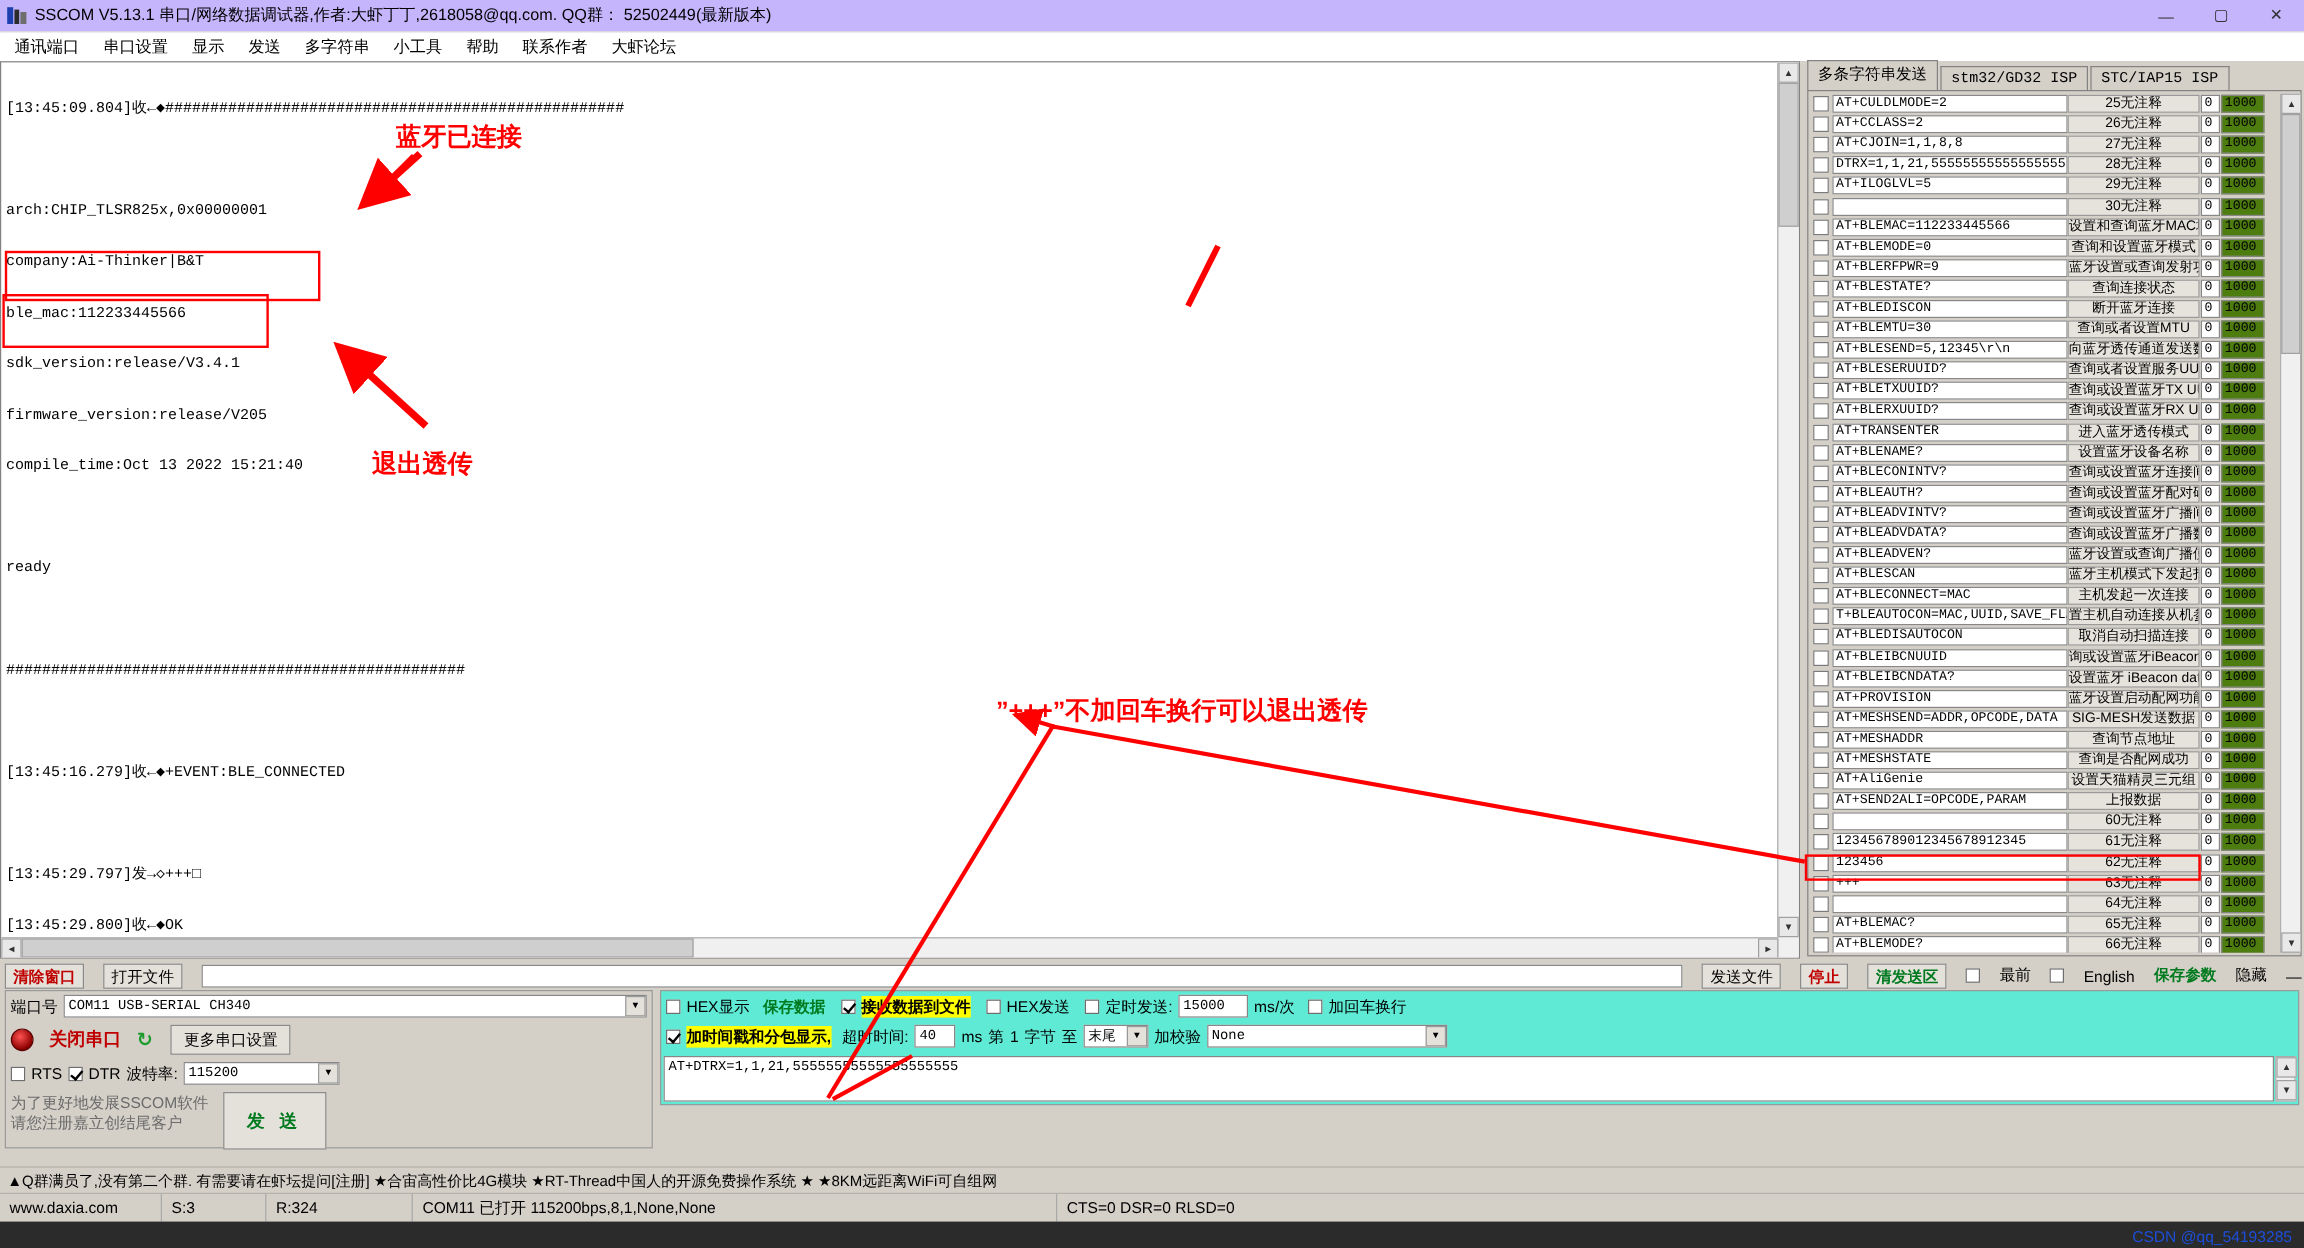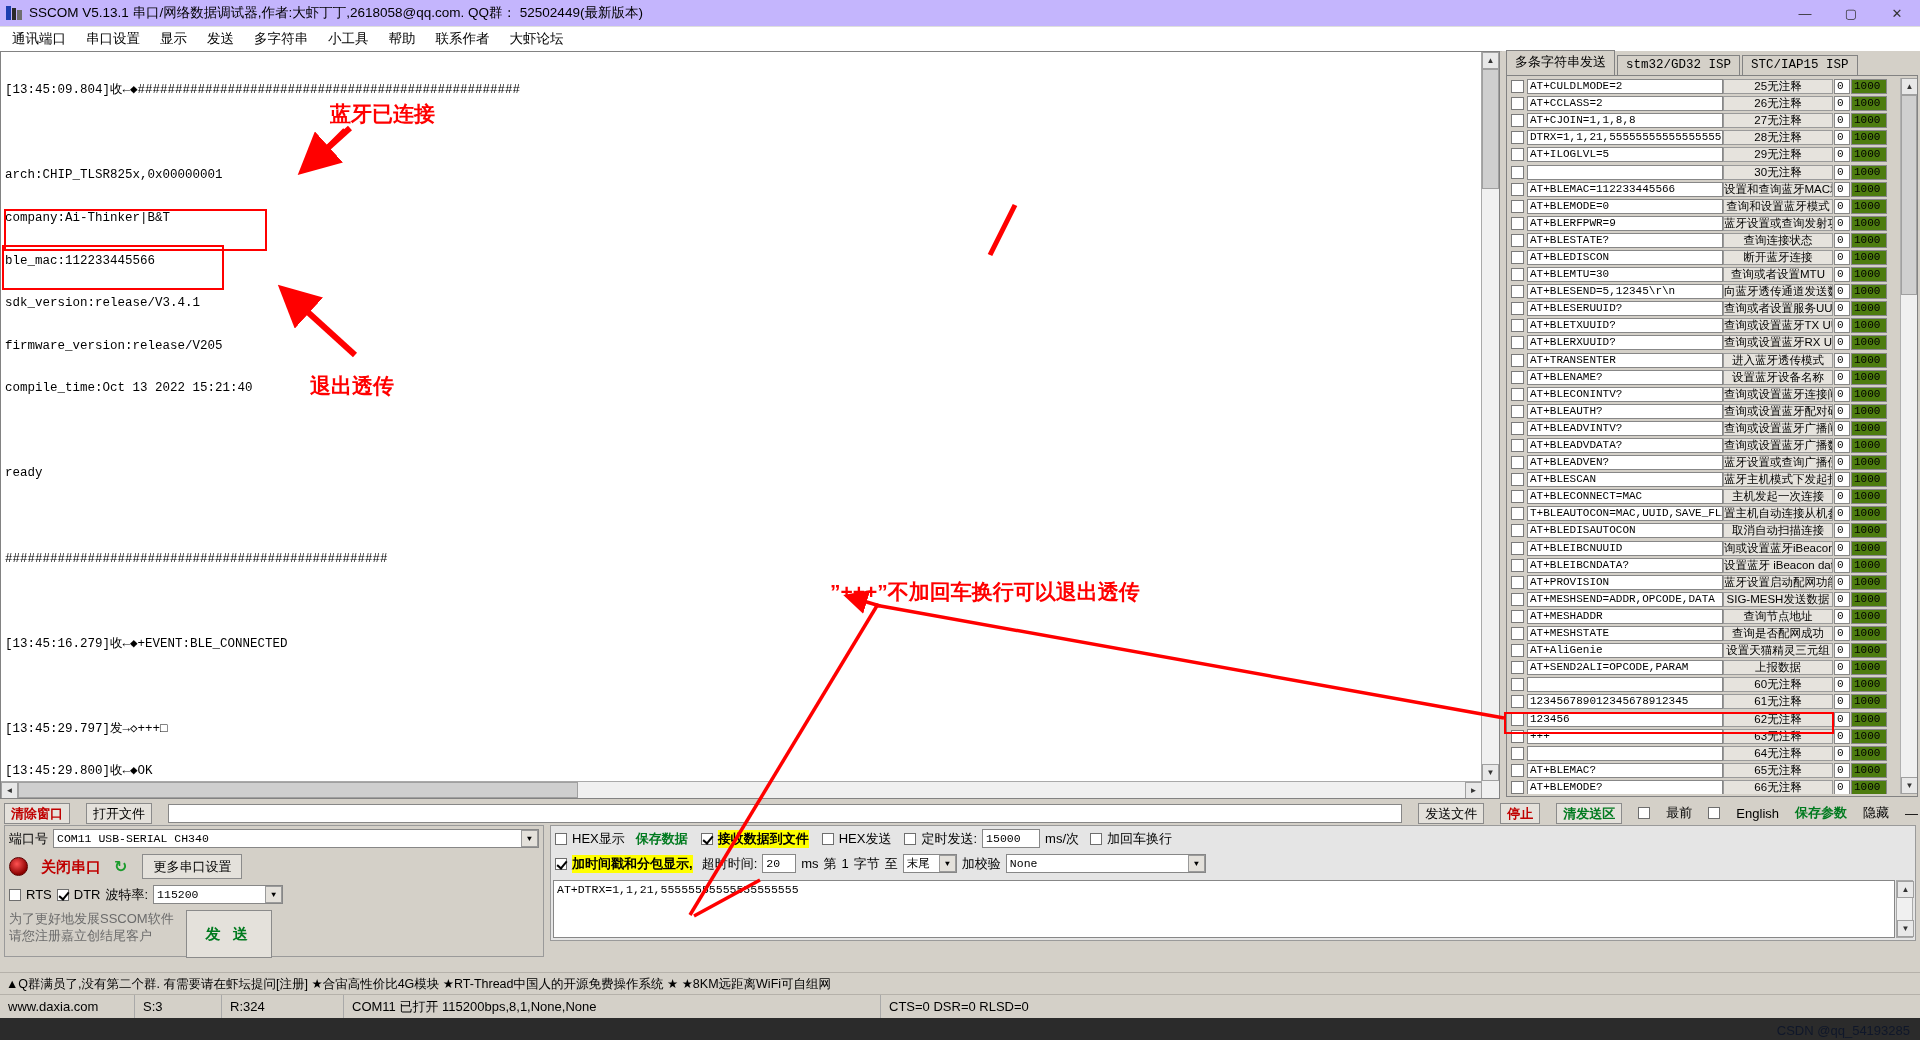--- a/index.html
+++ b/index.html
@@ -84,32 +84,32 @@
   .longinput{flex:1;height:19px;background:#fff;border:1px solid #878787;box-sizing:border-box;}
   .chk{width:12px;height:12px;border:1px solid #6e6e6e;background:#fff;box-sizing:border-box;display:inline-block;vertical-align:middle;position:relative;flex:none;}
   .chk.on::after{content:"";position:absolute;left:3px;top:0px;width:4px;height:8px;border:solid #000;border-width:0 2px 2px 0;transform:rotate(40deg);}
   .lbl{font-size:13px;white-space:nowrap;}
   .lbl-grey{color:#6b6b6b;}
   .hl{background:#ffff00;}
   .panelL{position:absolute;left:4px;top:26px;width:540px;height:132px;border:1px solid #9a9a9a;box-sizing:border-box;background:#d4d0c8;}
   .pl-row{display:flex;align-items:center;gap:5px;padding:3px 4px;}
   .selbox{height:19px;background:#fff;border:1px solid #878787;box-sizing:border-box;display:flex;align-items:center;font-family:"Liberation Mono","DejaVu Sans Mono",monospace;font-size:11.5px;padding-left:3px;}
   .caret{margin-left:auto;width:17px;height:17px;background:#e4e1db;border:1px solid #9a9a9a;box-sizing:border-box;display:flex;align-items:center;justify-content:center;font-size:8px;}
-  .panelR{position:absolute;left:550px;right:4px;top:26px;height:116px;border:1px solid #9a9a9a;box-sizing:border-box;background:#e5e5e5;}
+  .panelR{position:absolute;left:550px;right:4px;top:26px;height:96px;border:1px solid #9a9a9a;box-sizing:border-box;background:#5eead4;}
   .sendarea{position:absolute;left:2px;right:20px;top:54px;bottom:2px;background:#fff;border:1px solid #878787;box-sizing:border-box;font-family:"Liberation Mono","DejaVu Sans Mono",monospace;font-size:11.5px;padding:2px 3px;white-space:pre;overflow:hidden;}
   .send-scroll{position:absolute;right:2px;top:54px;bottom:2px;width:17px;background:#f0f0f0;border:1px solid #a9a9a9;box-sizing:border-box;}
   .bigsend{width:84px;height:46px;border:1px solid #8b8b8b;background:#e4e1db;color:#007a1f;font-size:15px;font-weight:bold;display:flex;align-items:center;justify-content:center;letter-spacing:4px;}
   .powerdot{width:19px;height:19px;border-radius:50%;background:radial-gradient(circle at 40% 35%,#ff5252,#8b0000 70%);border:1px solid #5a0000;box-sizing:border-box;flex:none;}
   .refresh{font-size:16px;color:#1c9c2d;font-weight:bold;}
   
   .adbar{position:absolute;left:0;right:0;bottom:45px;height:22px;background:#d4d0c8;border-top:1px solid #b5b1aa;display:flex;align-items:center;padding-left:6px;font-size:12.5px;white-space:nowrap;overflow:hidden;}
   .statusbar{position:absolute;left:0;right:0;bottom:22px;height:23px;background:#d4d0c8;border-top:1px solid #b5b1aa;display:flex;align-items:center;font-size:13px;}
   .st-cell{padding:0 8px;height:23px;display:flex;align-items:center;border-right:1px solid #a9a9a9;white-space:nowrap;}
   .taskbar{position:absolute;left:0;right:0;bottom:0;height:22px;background:#2b2b2b;}
-  .watermark{position:absolute;right:10px;bottom:2px;color:#0f172a;font-size:13px;}
+  .watermark{position:absolute;right:10px;bottom:2px;color:#1d4ed8;font-size:13px;}
   
   .ann{position:absolute;color:#ff0000;font-weight:bold;white-space:nowrap;}
   .ann-t1{left:330px;top:100px;font-size:21px;}
   .ann-t2{left:310px;top:372px;font-size:21px;}
   .ann-t3{left:830px;top:578px;font-size:21px;}
   .redbox{position:absolute;border:2px solid #ff0000;box-sizing:border-box;}
   svg.overlay{position:absolute;left:0;top:0;width:1920px;height:1040px;pointer-events:none;}
 </style>
 </head>
 <body>
@@ -550,21 +550,21 @@
       <span class="lbl">定时发送:</span>
       <span class="selbox" style="width:58px;border:1px solid #878787;">15000</span>
       <span class="lbl">ms/次</span>
       <span class="chk" style="margin-left:6px;"></span>
       <span class="lbl">加回车换行</span>
     </div>
     <div class="pl-row">
       <span class="chk on"></span>
       <span class="lbl hl" style="font-weight:bold;">加时间戳和分包显示,</span>
       <span class="lbl" style="margin-left:4px;">超时时间:</span>
-      <span class="selbox" style="width:34px;">20</span>
+      <span class="selbox" style="width:34px;">40</span>
       <span class="lbl">ms</span>
       <span class="lbl">第</span>
       <span class="lbl">1</span>
       <span class="lbl">字节</span>
       <span class="lbl">至</span>
       <span class="selbox" style="width:54px;">
         <span>末尾</span>
         <span class="caret">▼</span>
       </span>
       <span class="lbl">加校验</span>

